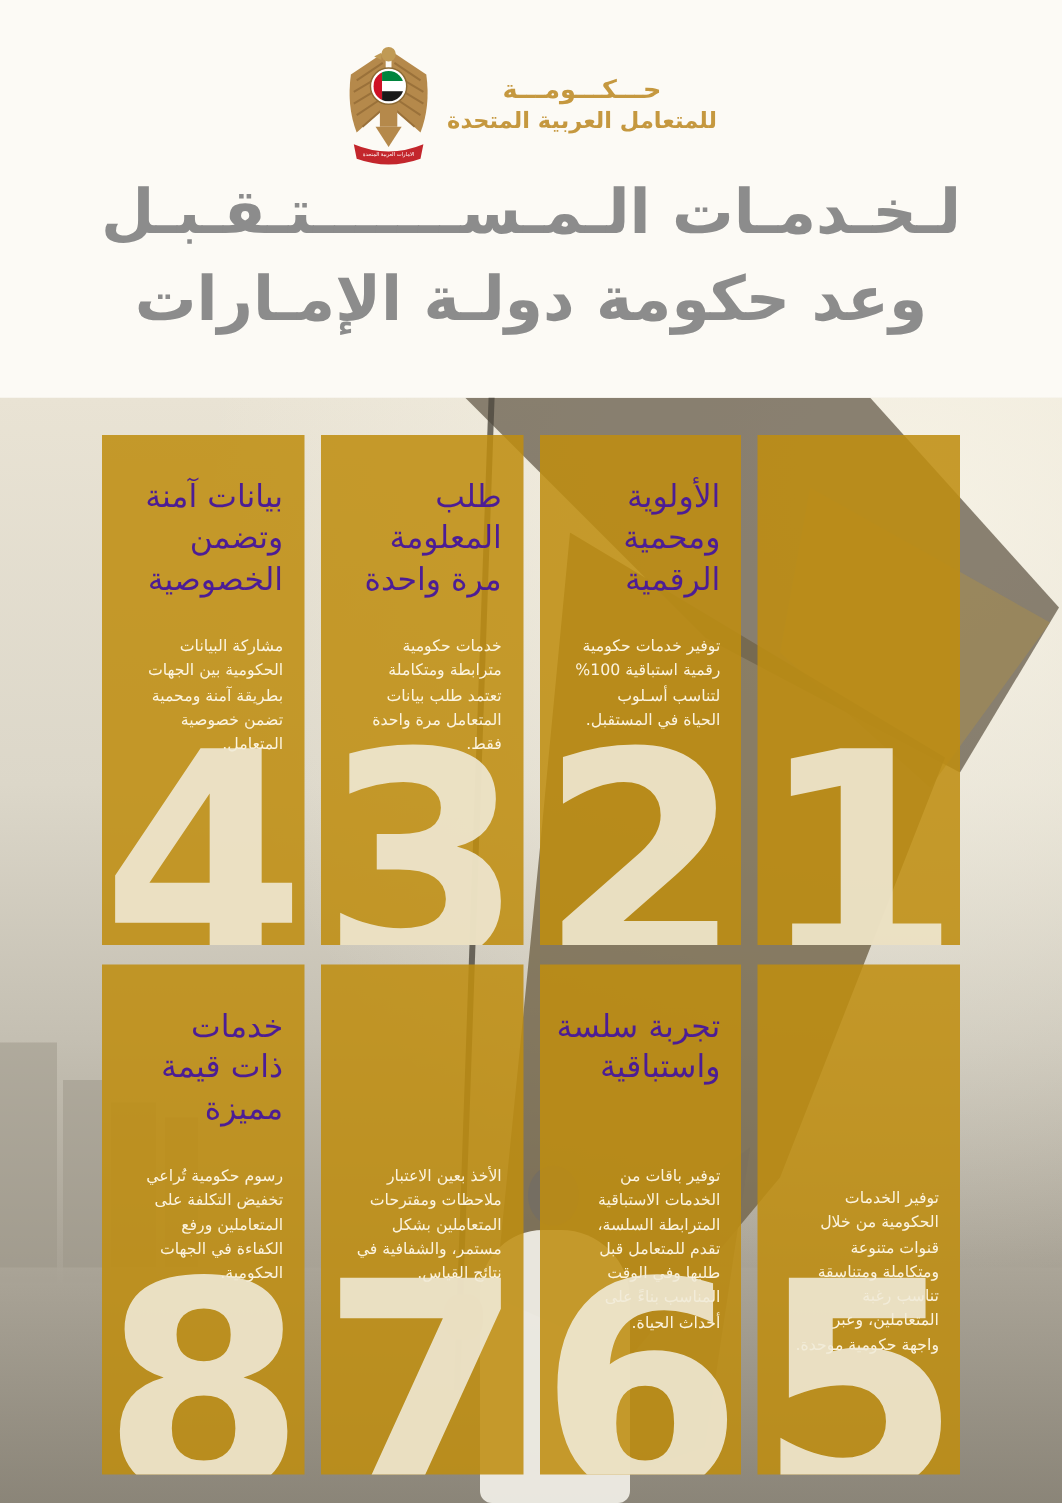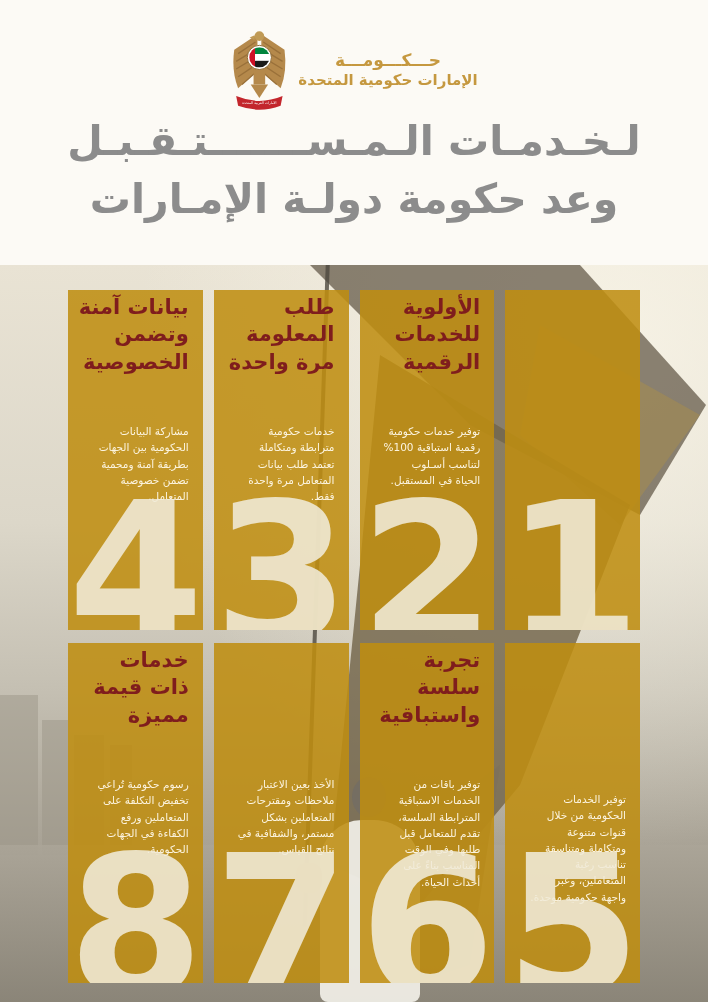--- a/index.html
+++ b/index.html
@@ -30,22 +30,22 @@
         transform:rotate(2deg);transform-origin:top left;}
   .kandura{position:absolute;left:320px;top:555px;width:100px;height:182px;background:#EDEBE3;
            border-radius:42px 46px 8px 8px;opacity:.96;}
   .head{position:absolute;left:352px;top:512px;width:34px;height:40px;border-radius:50%;background:#756E62;}
   .hand{position:absolute;left:296px;top:598px;width:26px;height:30px;border-radius:40%;background:#938B7D;}
   
   .cards{position:absolute;left:68px;top:290px;width:572px;z-index:4;
          display:grid;grid-template-columns:repeat(4,1fr);column-gap:11px;row-gap:13px;
          grid-auto-rows:340px;direction:rtl;}
   .card{position:relative;overflow:hidden;background:rgba(191,141,16,0.87);}
-  .card h3{margin:0;padding:4px 14px 0 8px;color:#7f1d1d;font-size:21px;line-height:1.3;
-           font-weight:bold;text-align:right;white-space:pre-line;}
+  .card h3{margin:0;padding:28px 14px 0 8px;color:#4c1d95;font-size:21px;line-height:1.3;
+           font-weight:normal;text-align:right;white-space:pre-line;}
   .card .desc{position:absolute;top:133px;right:14px;left:8px;color:rgba(255,249,233,.95);
               font-size:10.5px;line-height:1.55;text-align:right;margin-left:16px;}
   .card .num{position:absolute;bottom:-41px;left:0;right:0;text-align:center;direction:ltr;
              font-size:195px;line-height:1;font-weight:bold;color:rgba(240,234,216,.88);}
 </style>
 </head>
 <body>
 
 <div class="page">
 
@@ -85,38 +85,38 @@
           <rect x="19.5" y="19.5" width="6" height="21" fill="#CE1126"></rect>
           <rect x="25.5" y="19.5" width="15" height="7" fill="#00843D"></rect>
           <rect x="25.5" y="26.5" width="15" height="7" fill="#FFFFFF"></rect>
           <rect x="25.5" y="33.5" width="15" height="7" fill="#1A1A1A"></rect>
         </g>
         <path d="M6 70 Q30 80 54 70 L52 80 Q30 88 8 80 Z" fill="#C3262C"></path>
         <text x="30" y="78.5" font-size="3.6" fill="#FFFFFF" text-anchor="middle">الامارات العربية المتحدة</text>
       </svg>
       <div class="logo-text">
         <div class="l1">حـــكـــومـــة</div>
-        <div class="l2">الإمارات حكومية المتحدة</div>
+        <div class="l2">للمتعامل العربية المتحدة</div>
       </div>
     </div>
     <div class="title">
       <div>لـخـدمـات الـمـســـــــتـقـبـل</div>
       <div>وعد حكومة دولـة الإمـارات</div>
     </div>
   </div>
 
   <div class="cards">
 
     <div class="card">
       <div class="num">1</div>
     </div>
 
     <div class="card">
       <h3>الأولوية
-للخدمات
+ومحمية
 الرقمية</h3>
       <div class="desc">توفير خدمات حكومية رقمية استباقية 100% لتناسب أسـلوب الحياة في المستقبل.</div>
       <div class="num">2</div>
     </div>
 
     <div class="card">
       <h3>طلب
 المعلومة
 مرة واحدة</h3>
       <div class="desc">خدمات حكومية مترابطة ومتكاملة تعتمد طلب بيانات المتعامل مرة واحدة فقط.</div>

